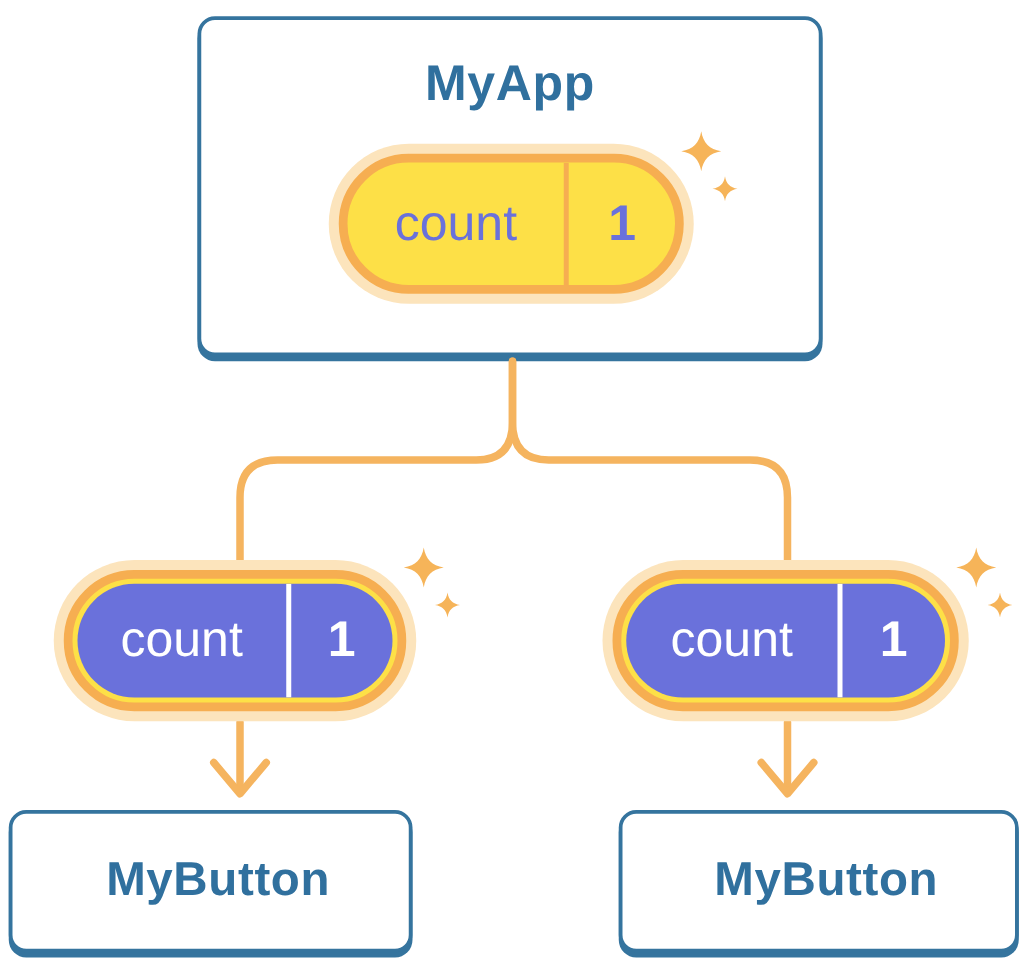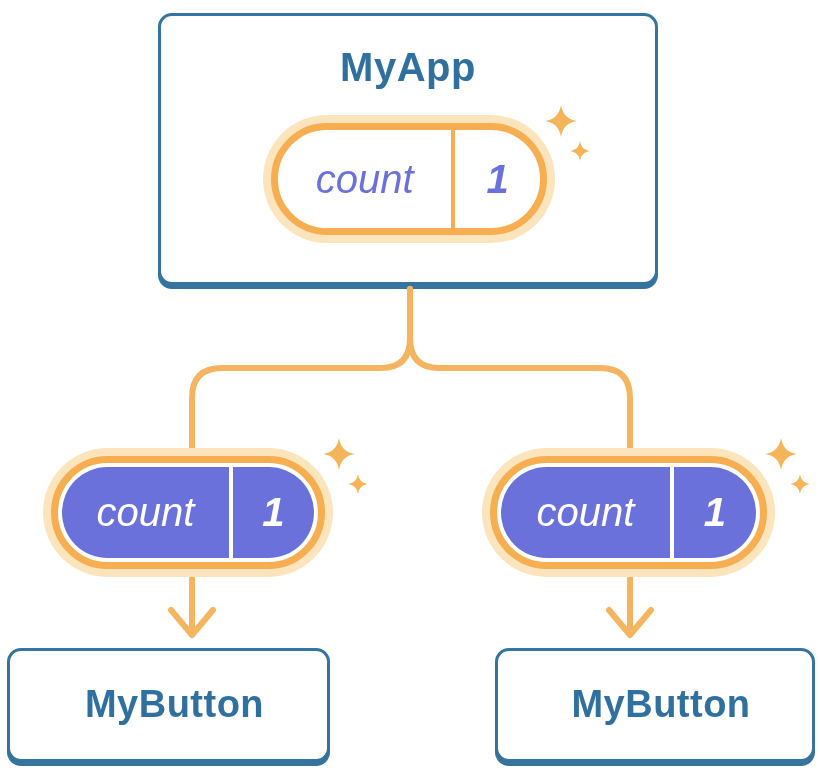--- a/index.html
+++ b/index.html
@@ -57,24 +57,23 @@
     padding: 8px;
   }
   .pill-root  { left: 102px; top: 99px;  width: 292px; height: 128px; } 
   .pill-left  { left: 43px;  top: 448px; width: 290px; height: 129px; }
   .pill-right { left: 482px; top: 448px; width: 293px; height: 129px; }
 
   .pill-frame {
     height: 100%;
     border: 7px solid var(--orange-ring);
     border-radius: 999px;
-    background: #ffffff;
+    background: #fde047;
     display: flex;
     overflow: hidden;
-    font-style: italic;
   }
   .pill--filled .pill-frame { padding: 4px; }
 
   .pill-body {
     flex: 1;
     display: flex;
     border-radius: 999px;
     overflow: hidden;
   }
   .pill--filled .pill-body { background: var(--purple-fill); }

